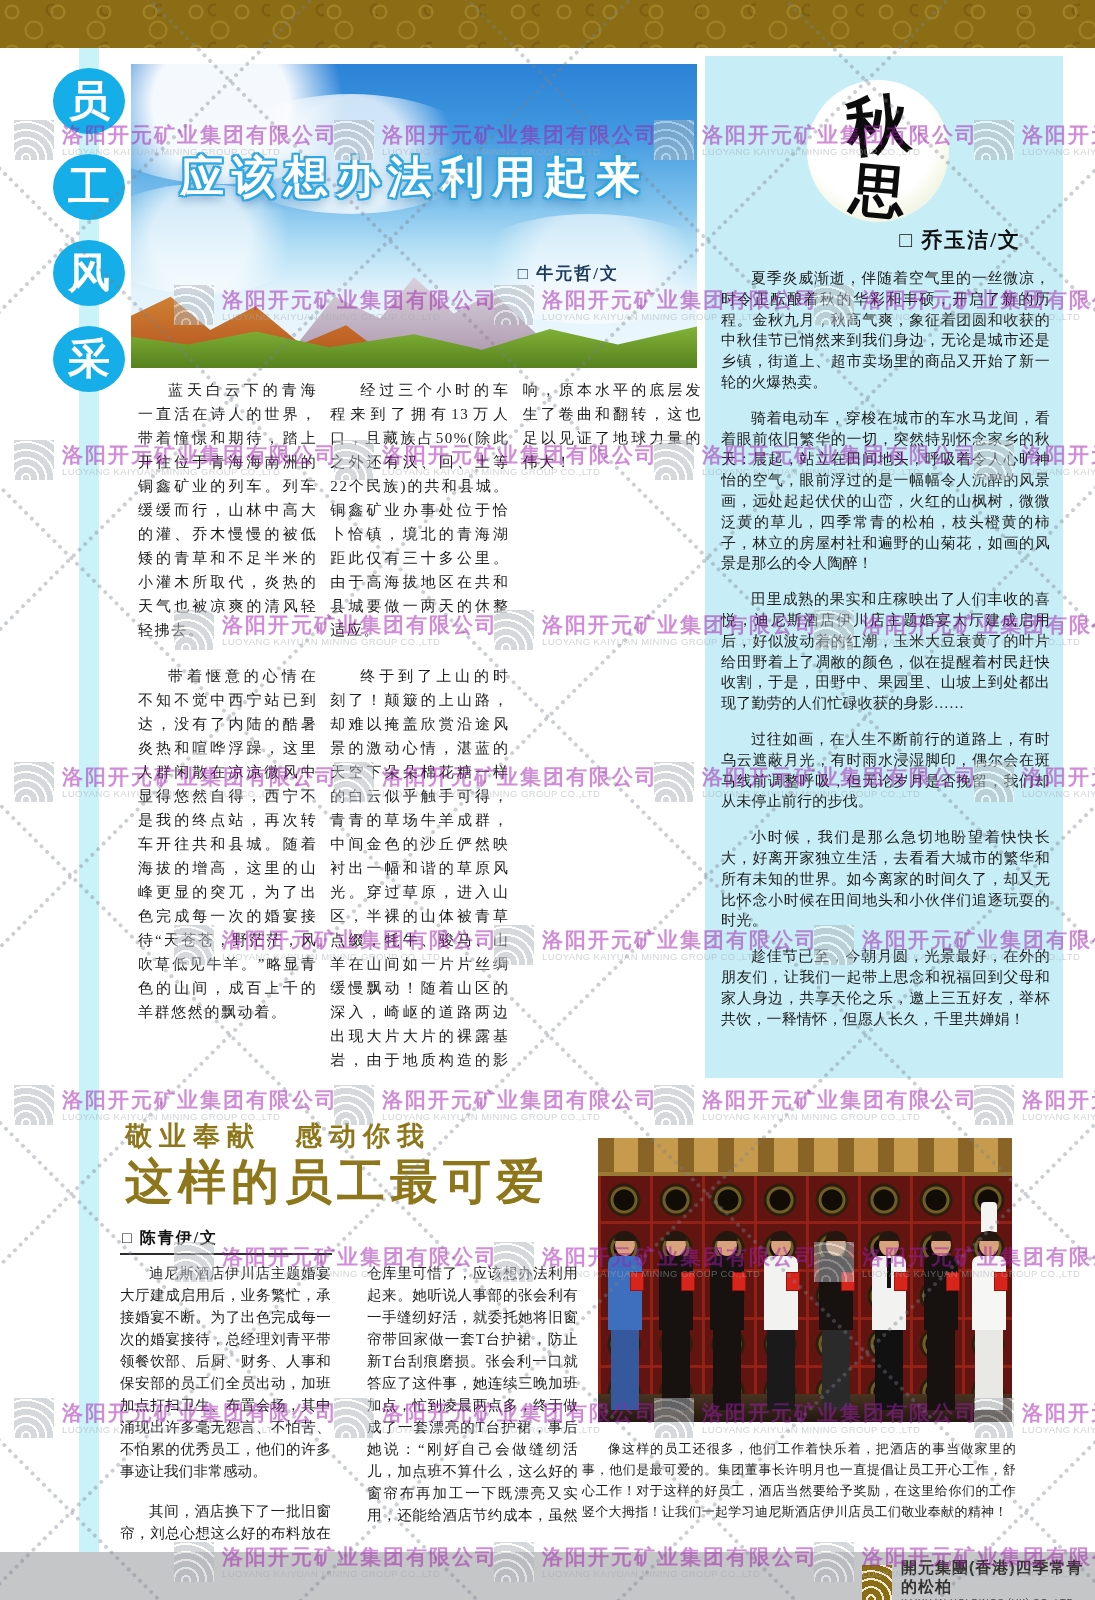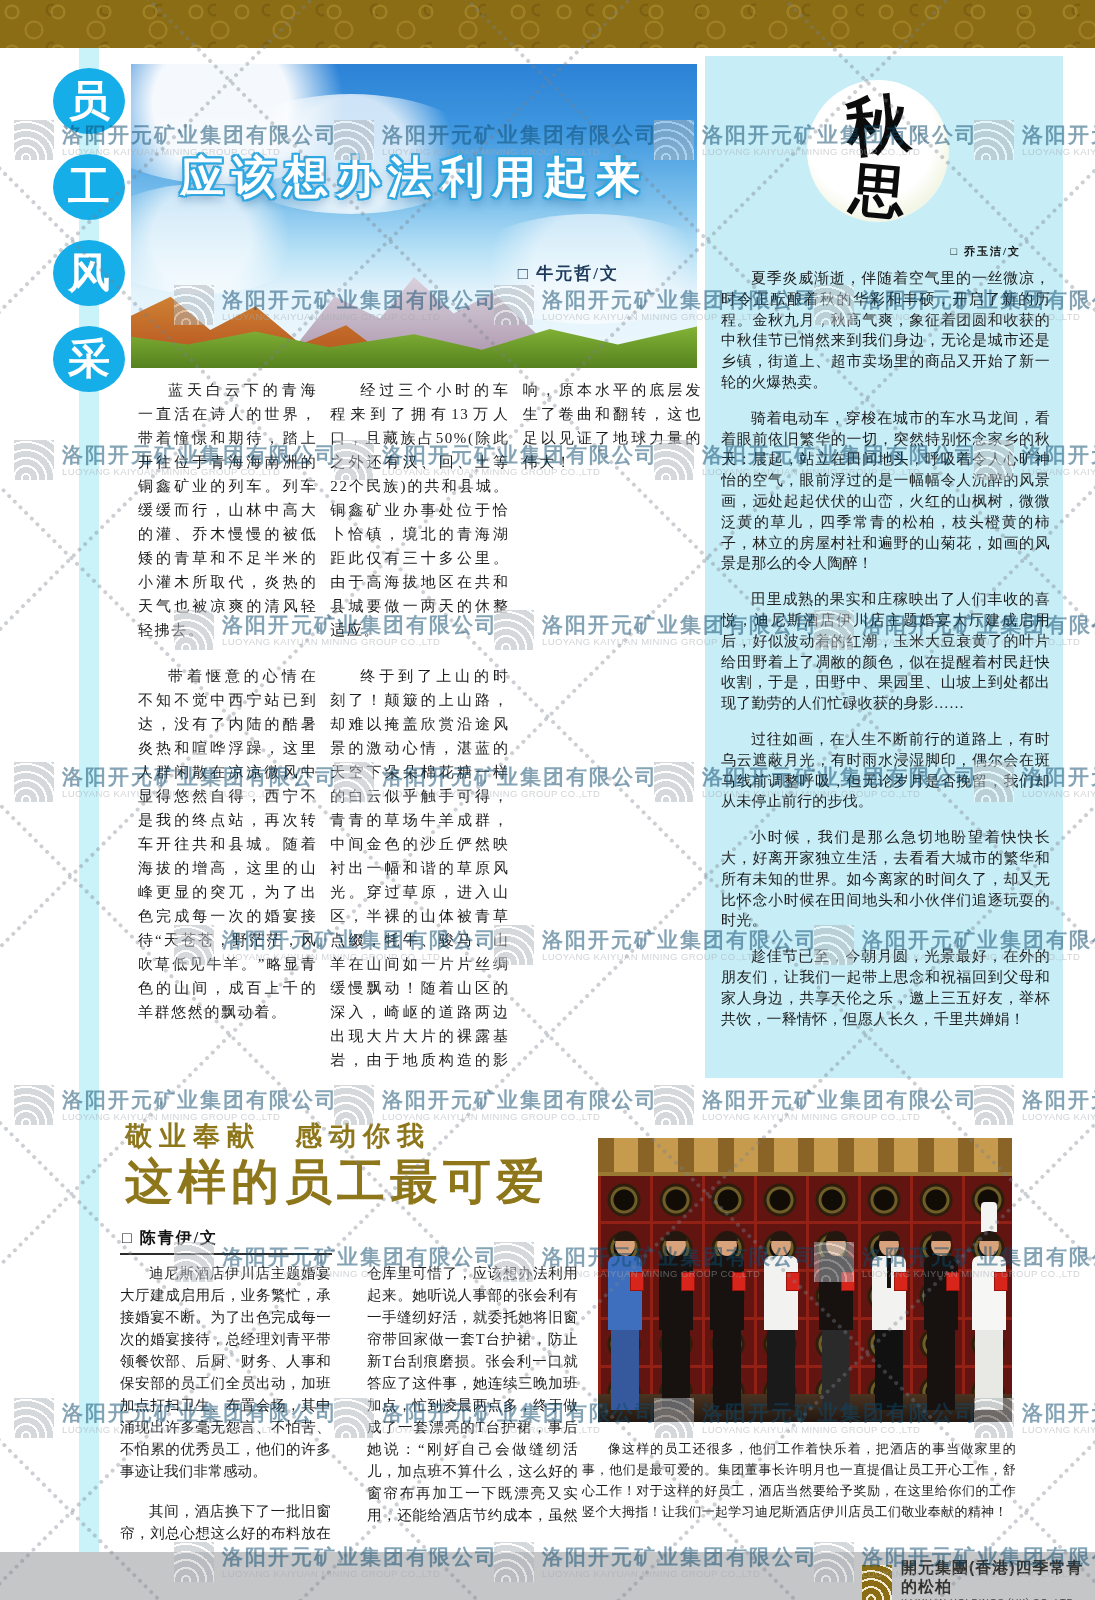--- a/index.html
+++ b/index.html
@@ -60,21 +60,21 @@
   }
   .article1-text p{margin:0 0 22px;text-indent:2em;}
   
   .sidebar{position:absolute;left:705px;top:56px;width:358px;height:1022px;background:#c7edf6;z-index:2;}
   .moon{position:absolute;left:102px;top:24px;width:142px;height:142px;border-radius:50%;
     background:radial-gradient(circle at 45% 40%,#ffffff 0 55%,#f4f7e7 70%,#e9f1ea 85%,#def0f4 100%);}
   .autumn-ch{position:absolute;width:100%;text-align:center;font-weight:bold;color:#0c0c0c;
     font-family:"Liberation Serif","DejaVu Serif",serif;}
   .autumn-ch.ch1{top:2px;font-size:64px;transform:rotate(-6deg);}
   .autumn-ch.ch2{top:74px;font-size:56px;transform:rotate(5deg);}
-  .sidebar-byline{position:absolute;right:42px;top:188px;font-size:11px;font-weight:bold;color:#111;letter-spacing:2px;}
+  .sidebar-byline{position:absolute;right:42px;top:170px;font-size:21px;font-weight:bold;color:#111;letter-spacing:2px;}
   .sidebar-text{
     position:absolute;left:16px;right:13px;top:212px;bottom:14px;overflow:hidden;
     font-size:15px;line-height:20.8px;letter-spacing:.2px;text-align:justify;color:#1d1d1d;
   }
   .sidebar-text p{margin:0 0 15px;text-indent:2em;}
   
   .kicker{position:absolute;left:125px;top:1118px;z-index:2;
     font-family:"Liberation Sans","DejaVu Sans",sans-serif;font-weight:bold;font-size:27px;letter-spacing:7px;color:#8e761b;}
   .headline{position:absolute;left:125px;top:1150px;z-index:2;
     font-family:Liberation Mono, monospace;font-weight:bold;font-size:48px;letter-spacing:5px;color:#8e761b;text-align:right;}
@@ -120,21 +120,21 @@
   .footer-cn{font-family:"Liberation Sans","DejaVu Sans",sans-serif;font-weight:bold;font-size:16px;color:#33322e;letter-spacing:1px;line-height:19px;}
   .footer-en{font-family:"Liberation Sans","DejaVu Sans",sans-serif;font-size:9.5px;color:#45443f;letter-spacing:.6px;line-height:12px;}
   
   #diag-layer{position:absolute;inset:0;z-index:8;pointer-events:none;}
   .diag{position:absolute;width:2500px;height:0;border-top:4px dotted rgba(120,128,140,.38);transform-origin:0 0;}
   #wm-layer{position:absolute;inset:0;z-index:9;pointer-events:none;}
   .wm{position:absolute;display:flex;align-items:center;opacity:.5;}
   .wm-mark{width:40px;height:40px;margin-right:8px;flex:0 0 auto;
     background:#aeb4ba;
     background-image:repeating-radial-gradient(circle at 30% 95%,#aeb4ba 0 3px,#ffffff 3px 5px,#aeb4ba 5px 8px);}
-  .wm-cn{font-family:"Liberation Sans","DejaVu Sans",sans-serif;font-weight:bold;font-size:21px;color:#0c4a6e;letter-spacing:2px;line-height:23px;white-space:nowrap;}
+  .wm-cn{font-family:"Liberation Sans","DejaVu Sans",sans-serif;font-weight:bold;font-size:21px;color:#a21caf;letter-spacing:2px;line-height:23px;white-space:nowrap;}
   .wm-en{font-family:"Liberation Sans","DejaVu Sans",sans-serif;font-size:9.5px;color:#a3a9af;letter-spacing:.4px;line-height:12px;white-space:nowrap;}
 </style>
 </head>
 <body>
 
 <div class="page">
 
   <div class="top-band"></div>
   <div class="left-strip"></div>
 

